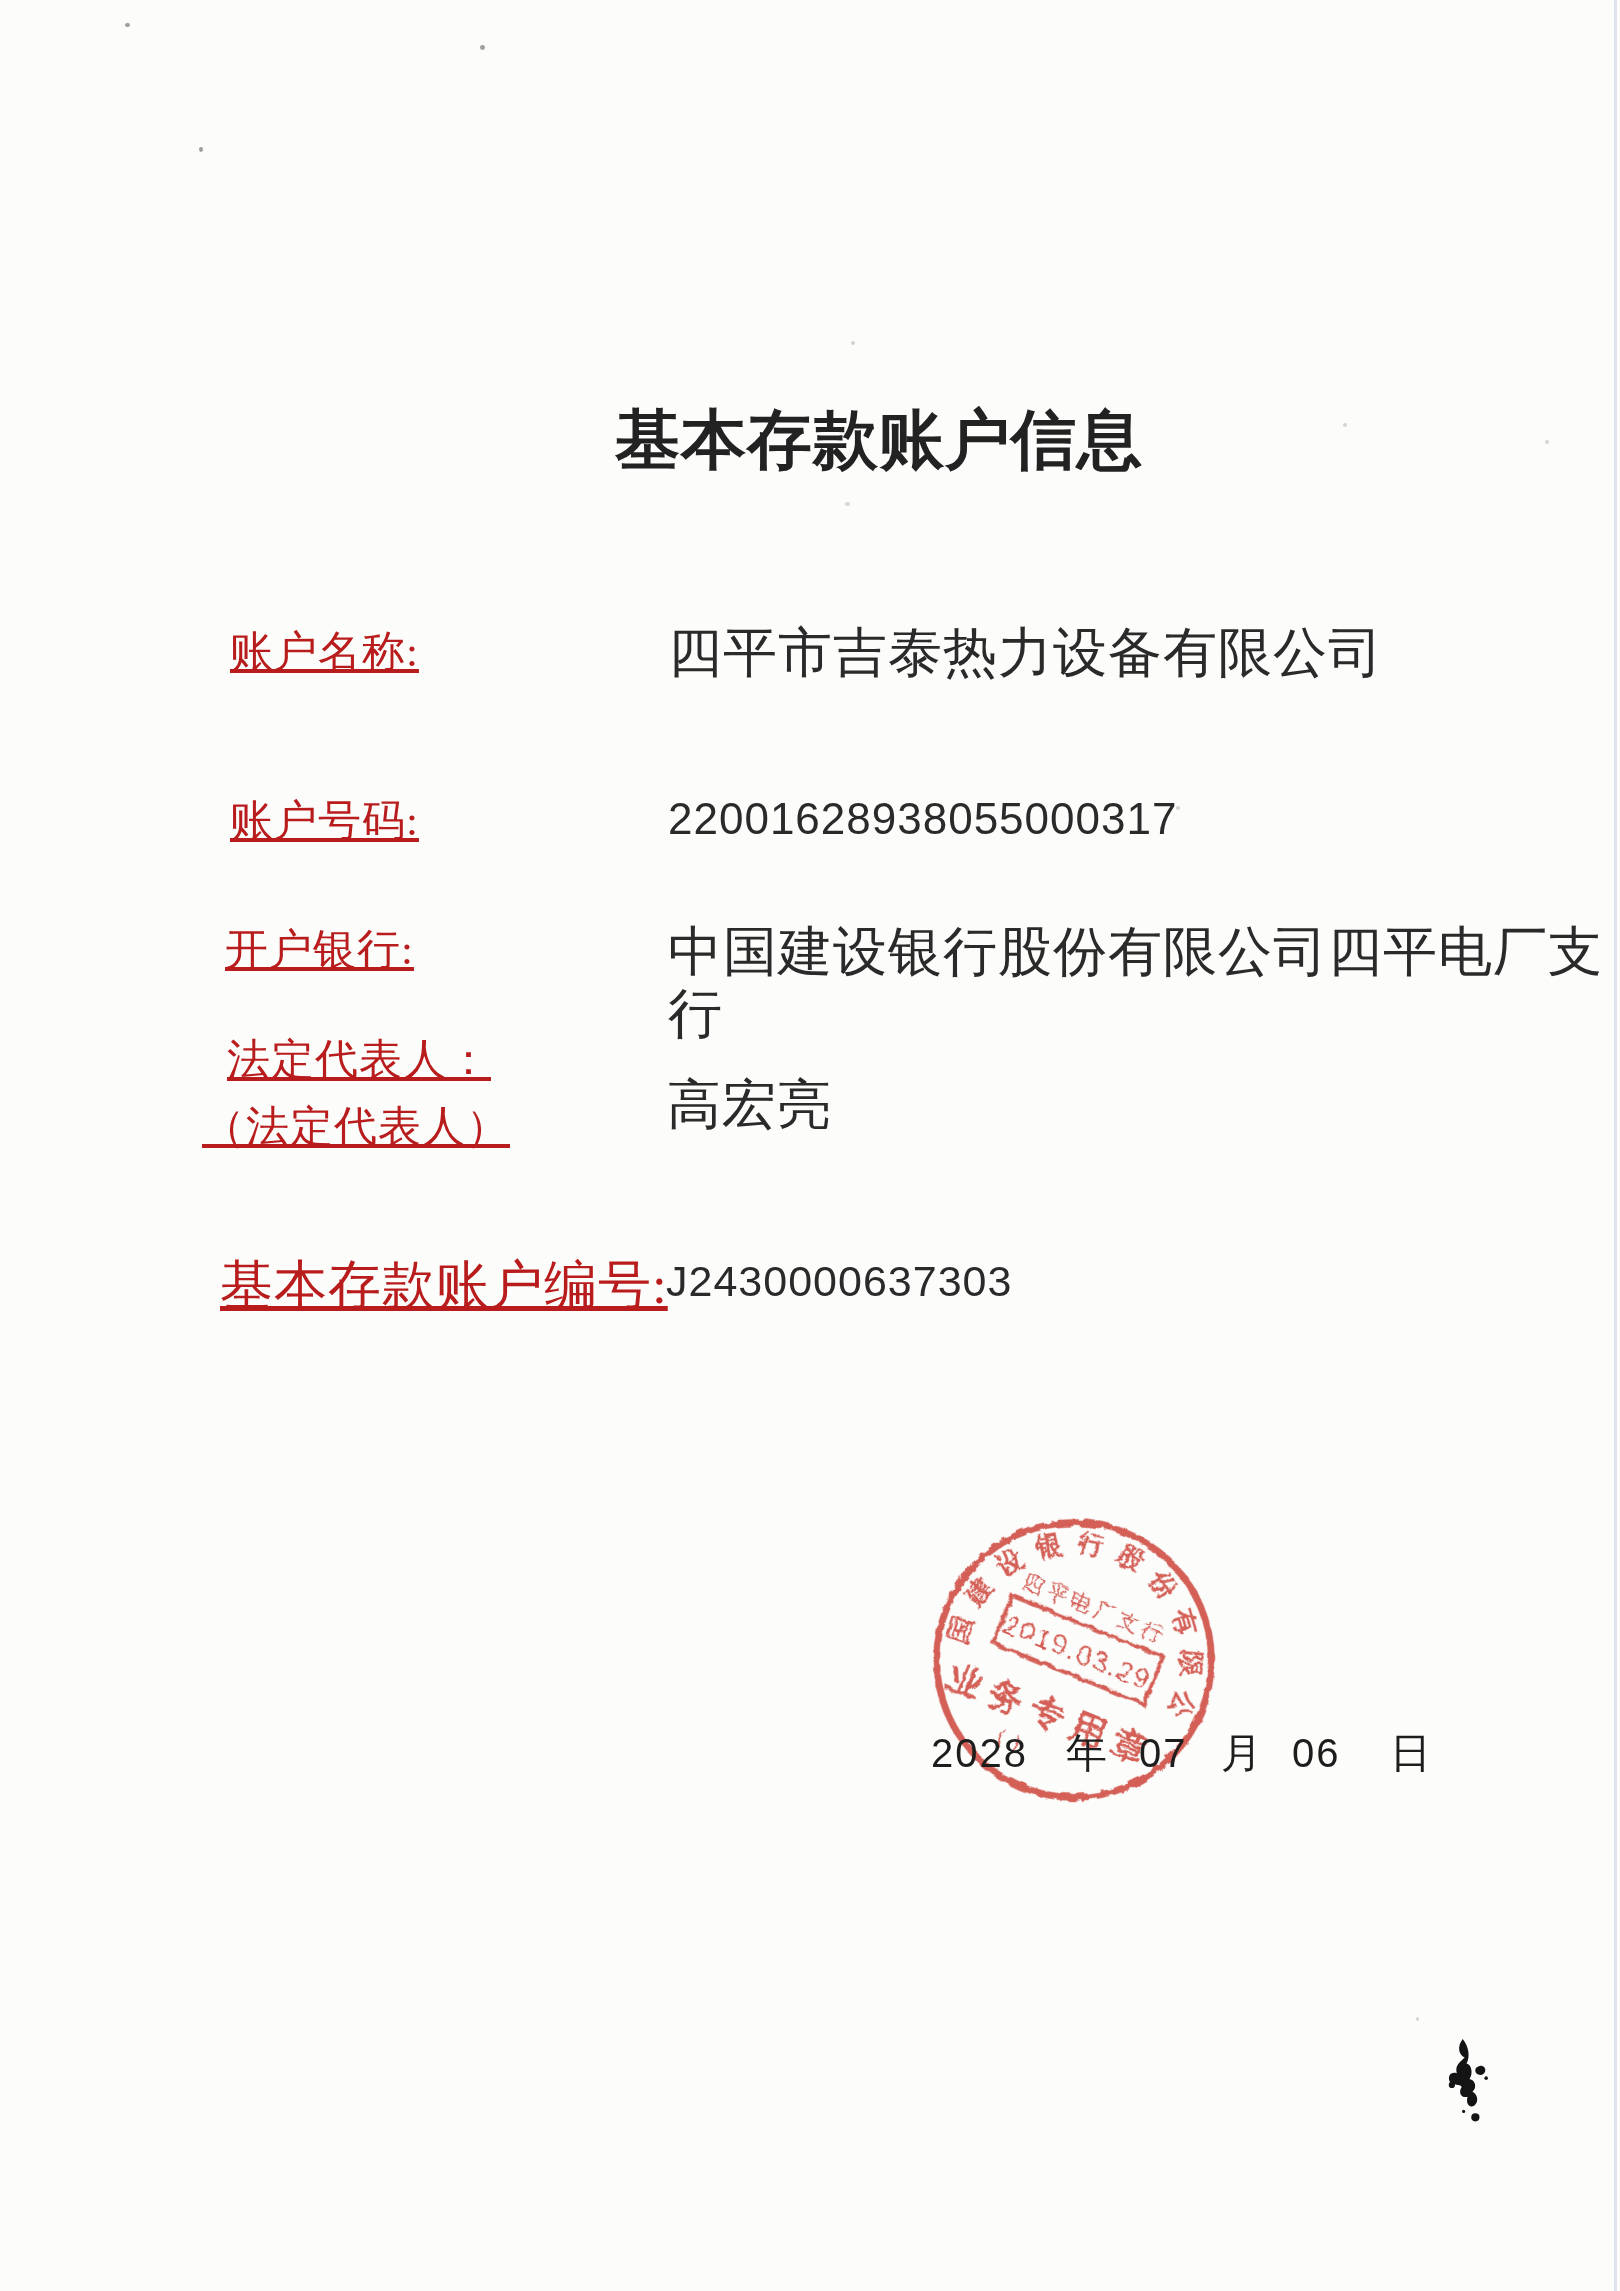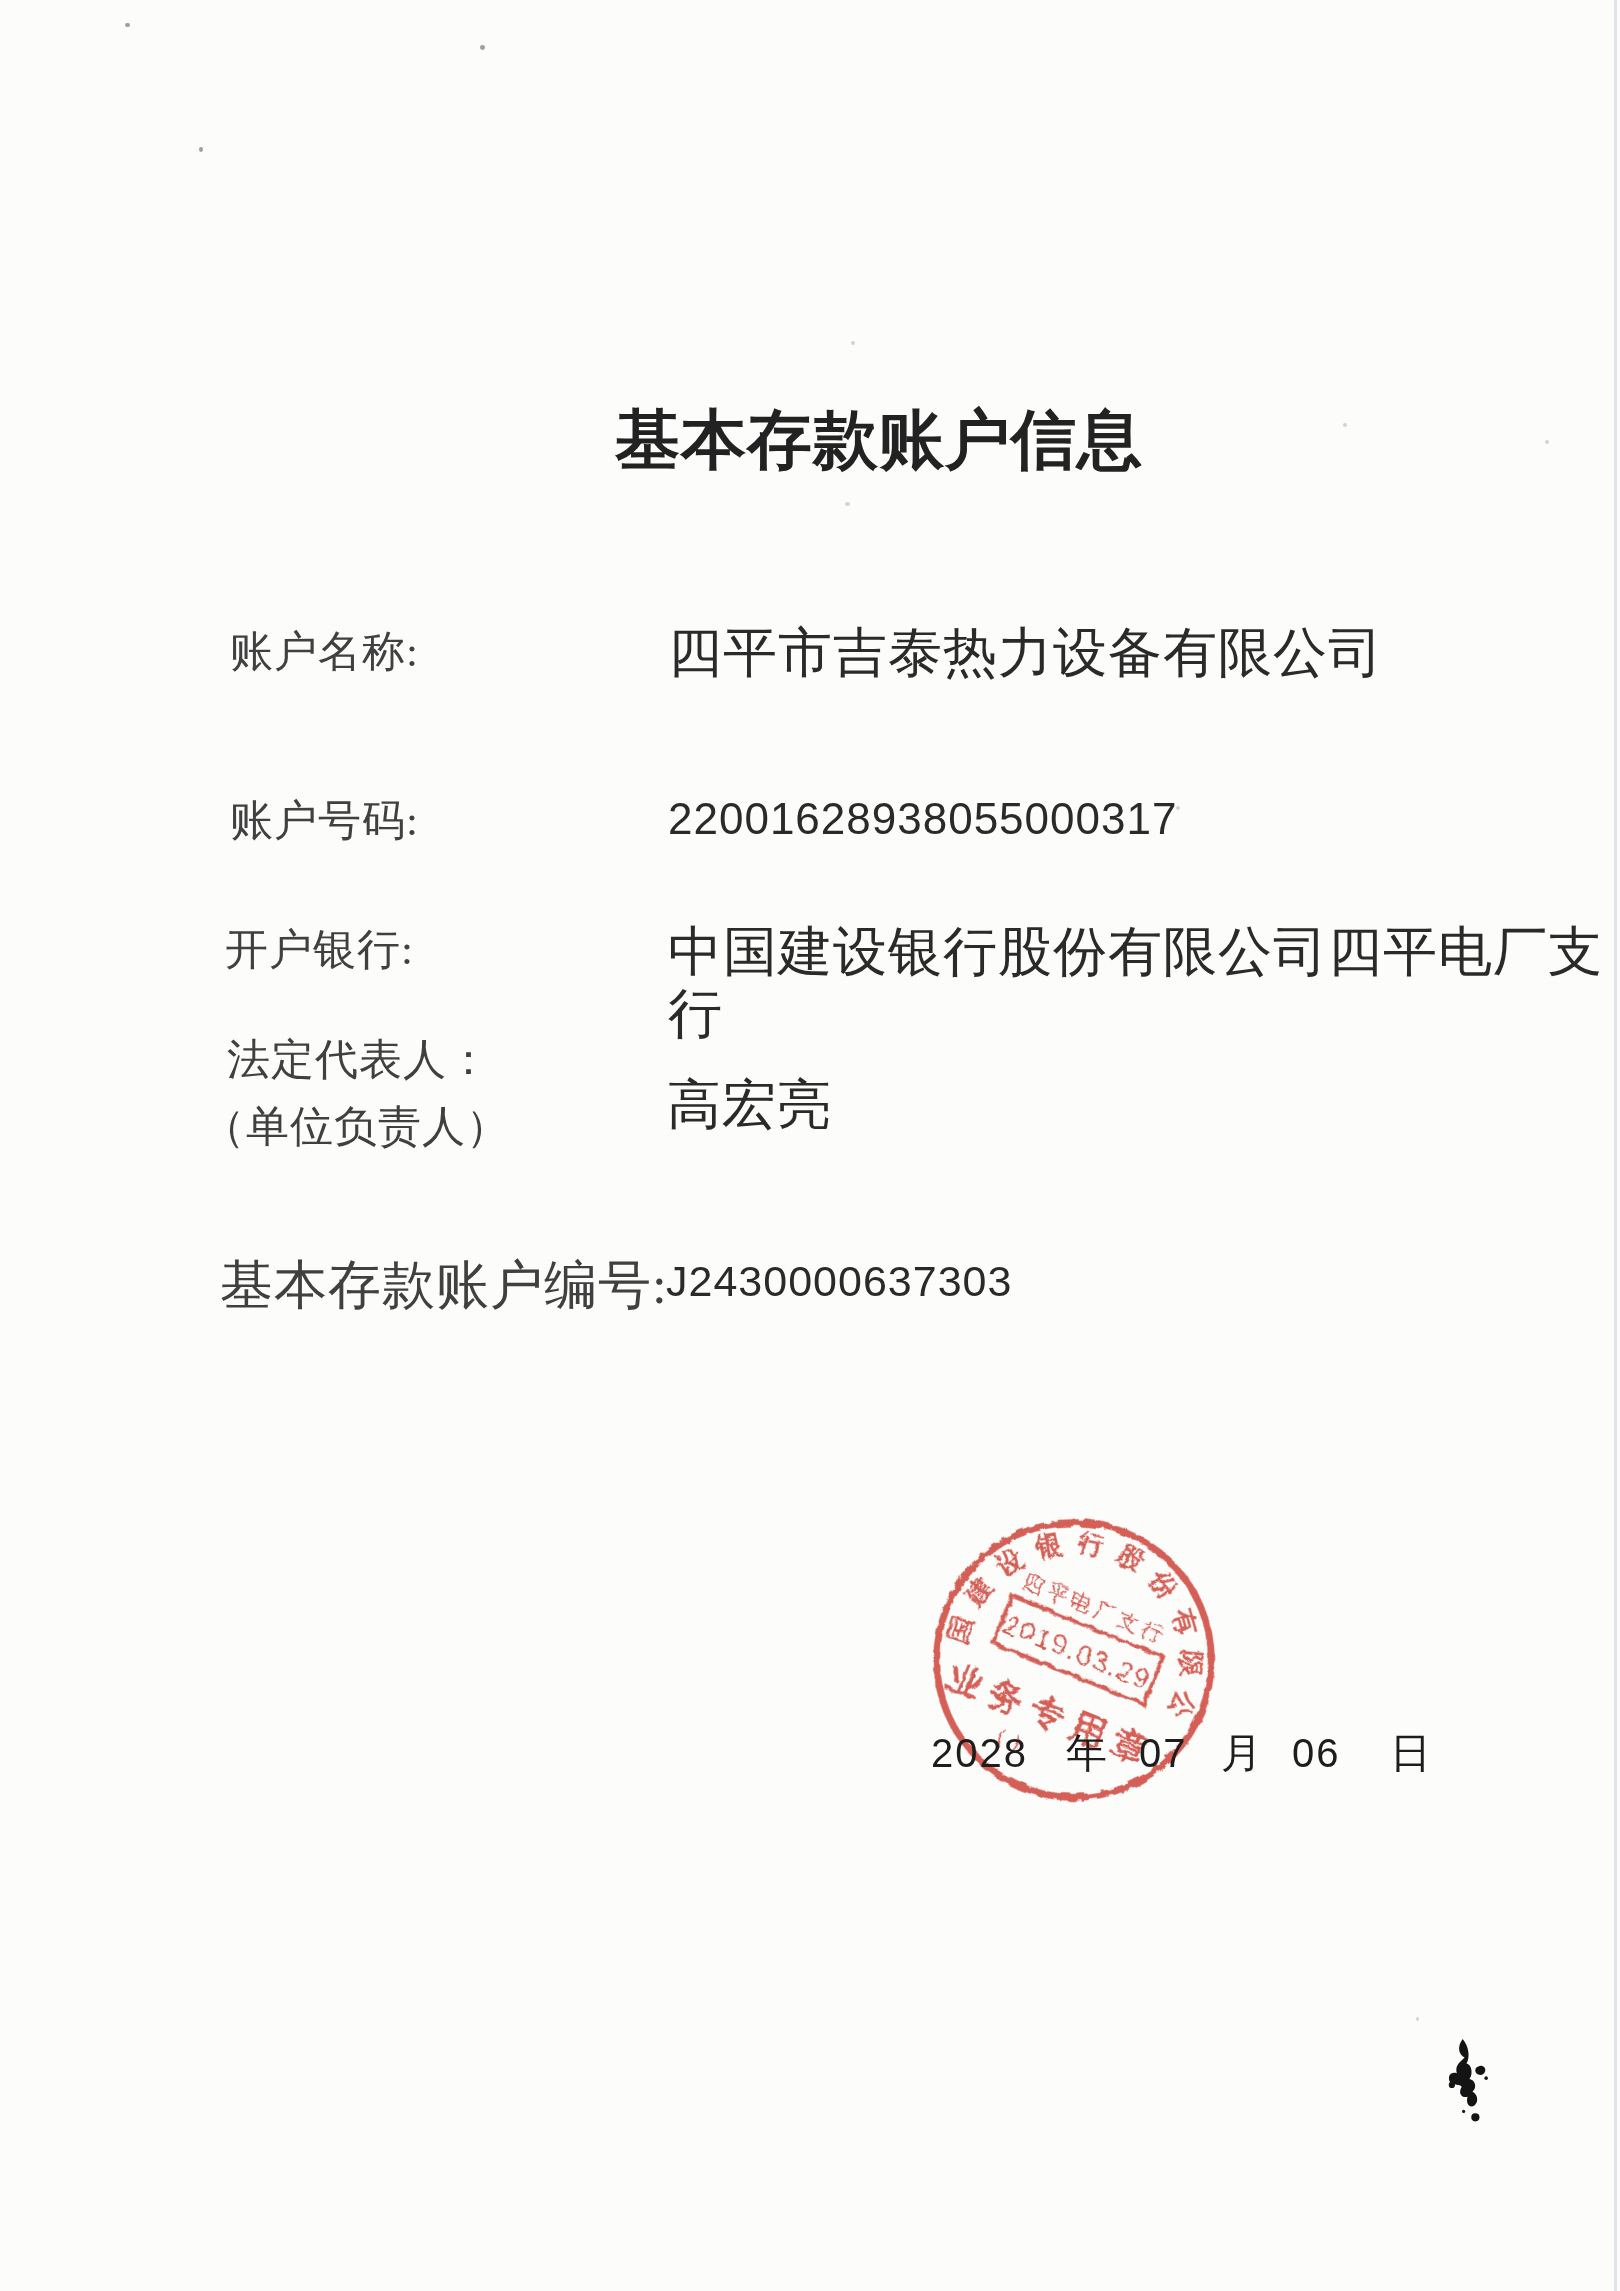--- a/index.html
+++ b/index.html
@@ -10,21 +10,22 @@
     color:#1f1f1f;
   }
   .page-title{
     position:absolute;left:615px;top:361px;
     font-size:65px;font-weight:bold;letter-spacing:1px;line-height:1.1;
     color:#222;
     text-align:right;
   }
   .lbl{
     position:absolute;font-size:43px;letter-spacing:1px;line-height:1.15;
-    color:#404040;
+    color:#b91c1c;
+    text-decoration:underline;
   }
   .val{
     position:absolute;font-size:54px;letter-spacing:1px;line-height:1.15;
     color:#2a2a2a;
   }
   .num{
     font-family:"Liberation Sans","DejaVu Sans",sans-serif;
     font-size:44px;letter-spacing:1px;color:#2a2a2a;
   }
   .date-token{
@@ -61,21 +62,21 @@
   <span class="lbl" style="left:230px;top:627px">账户名称:</span>
   <span class="val" style="left:668px;top:622px">四平市吉泰热力设备有限公司</span>
 
   <span class="lbl" style="left:230px;top:796px">账户号码:</span>
   <span class="val num" style="left:668px;top:794px">22001628938055000317</span>
 
   <span class="lbl" style="left:225px;top:925px">开户银行:</span>
   <span class="val" style="left:668px;top:921px">中国建设银行股份有限公司四平电厂支行</span>
 
   <span class="lbl" style="left:227px;top:1035px">法定代表人：</span>
-  <span class="lbl" style="left:202px;top:1102px">（单位负责人）</span>
+  <span class="lbl" style="left:202px;top:1102px">（法定代表人）</span>
   <span class="val" style="left:667px;top:1074px">高宏亮</span>
 
   <span class="lbl" style="left:220px;top:1255px;font-size:53px">基本存款账户编号:</span>
   <span class="val num" style="left:666px;top:1257px;font-size:43px">J2430000637303</span>
 
   <div class="stamp-wrap">
     <svg viewBox="0 0 322 322" width="316" height="316">
       <defs>
         <path id="arcTop" d="M 57.6 198.6 A 110 110 0 1 1 264.4 198.6" fill="none"></path>
         <filter id="rough" x="-12%" y="-12%" width="124%" height="124%">

